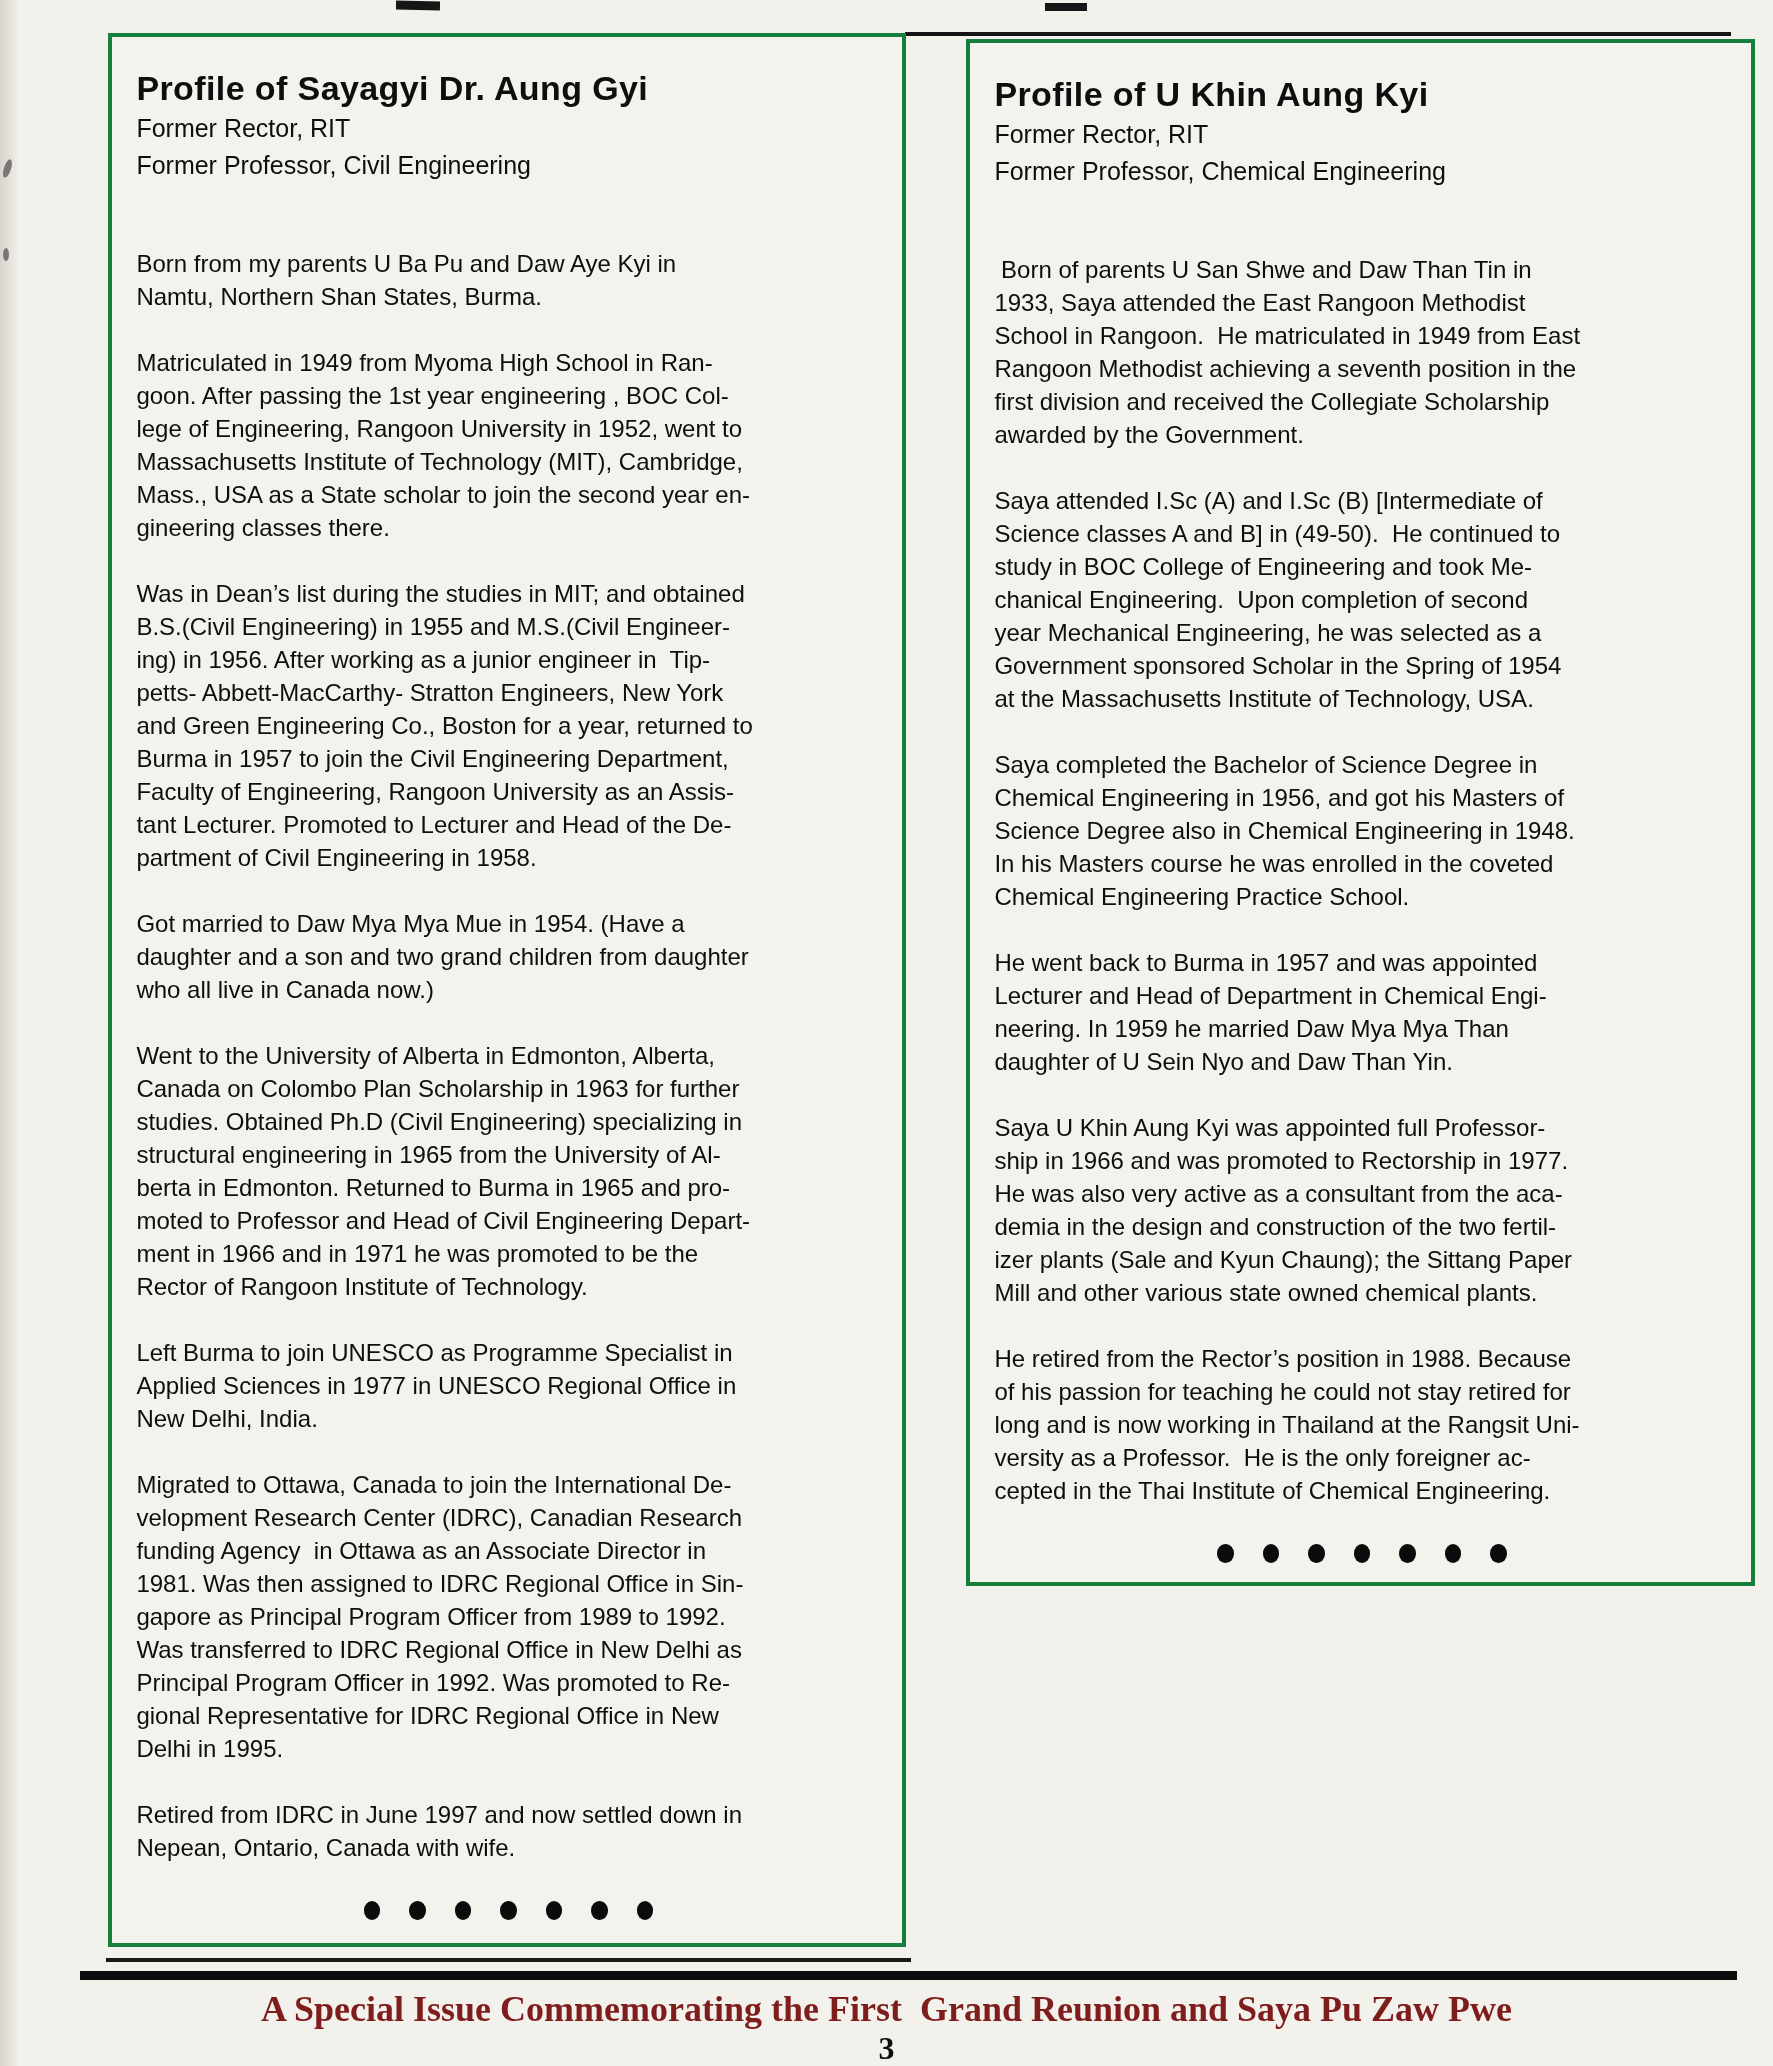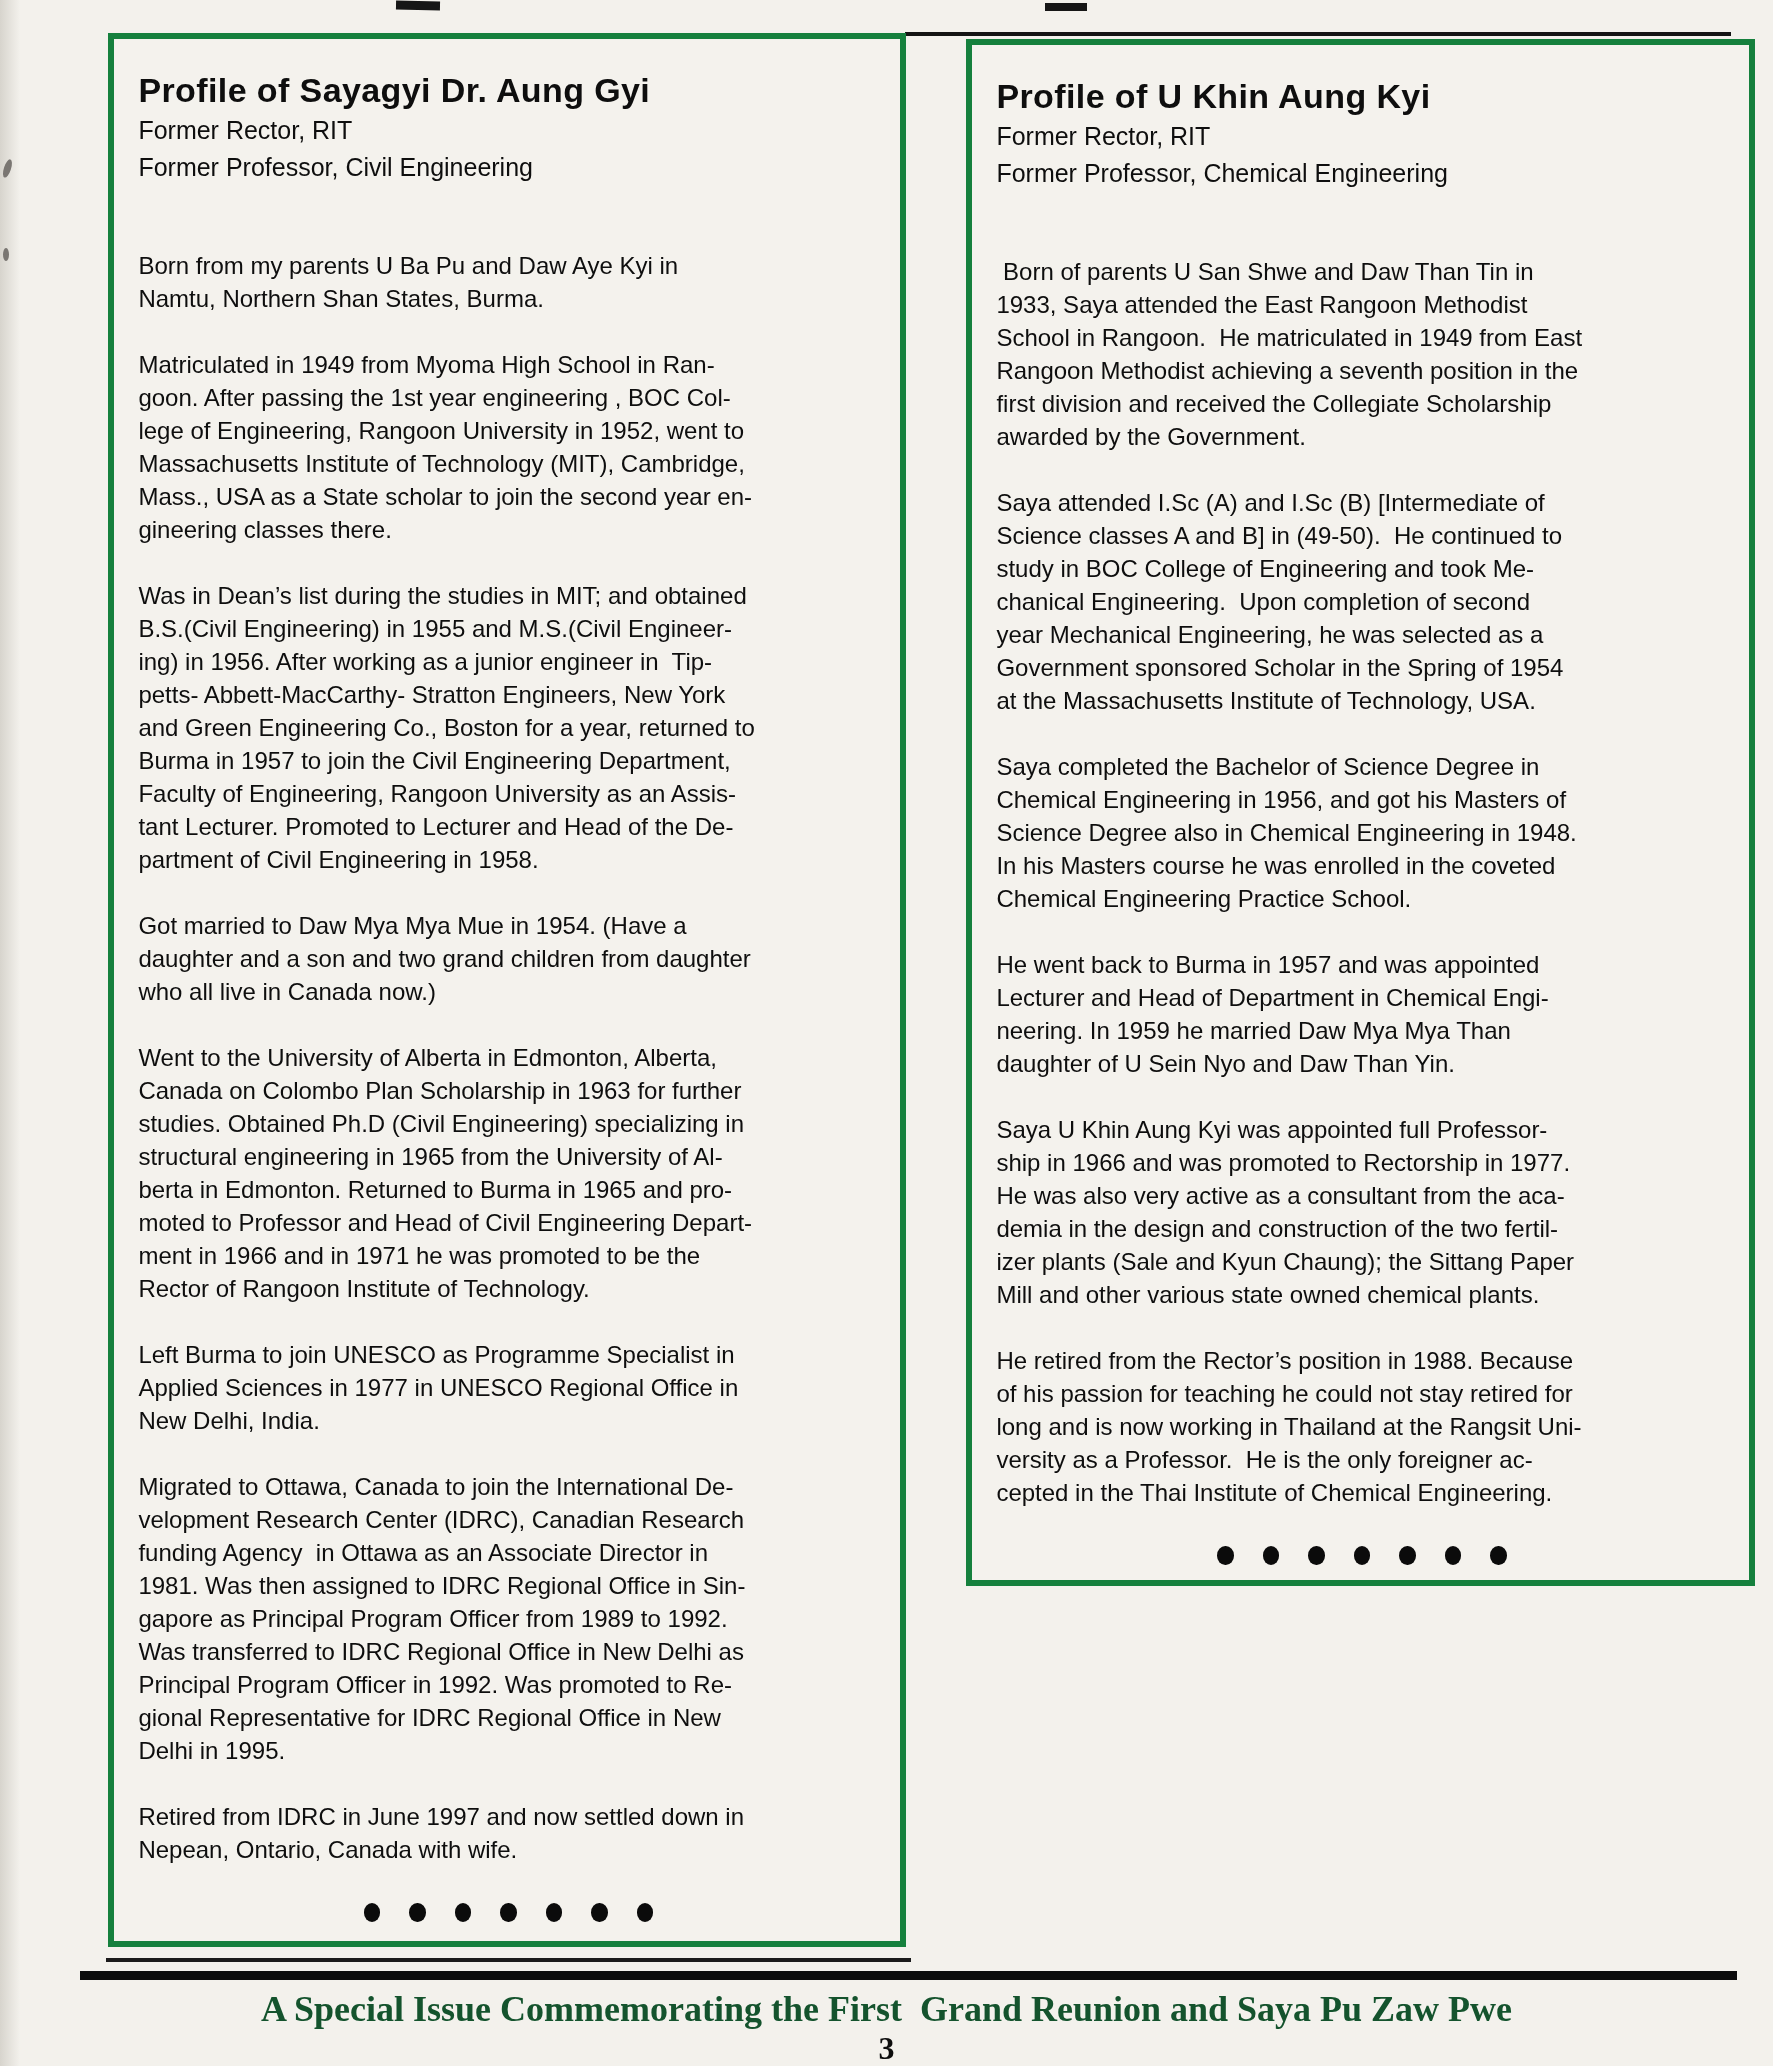--- a/index.html
+++ b/index.html
@@ -11,21 +11,21 @@
     color:#0e0e0e;
     overflow:hidden;
   }
   .page::before{
     content:"";position:absolute;left:0;top:0;bottom:0;width:20px;
     background:linear-gradient(90deg,#d7d4cd,rgba(243,241,236,0));
     pointer-events:none;
   }
   .profile-box{
     position:absolute;
-    border:6px solid #15803d;
+    border:4px solid #15803d;
     box-sizing:border-box;
     padding:30px 21.5px 0 24.4px;
     background:#f4f2ed;
   }
   #left-box{left:108px;top:33px;width:798px;height:1914px;}
   #right-box{left:966px;top:39px;width:789px;height:1547px;}
   .profile-title{
     margin:0;
     font-size:34px;font-weight:bold;line-height:43px;
     letter-spacing:0.4px;
@@ -47,21 +47,21 @@
   .footer-rule{
     position:absolute;left:80px;top:1971px;width:1657px;height:9.3px;
     background:#0c0c0c;
   }
   .footer-text{
     position:absolute;left:0;top:1989px;width:1773px;
     text-align:center;
     font-family:"Liberation Serif","DejaVu Serif",serif;
     font-weight:bold;font-size:36px;line-height:40px;
     white-space:pre-wrap;
-    color:#14532d;
+    color:#7f1d1d;
   }
   .page-number{
     position:absolute;left:0;top:2030px;width:1773px;
     text-align:center;
     font-family:"Liberation Serif","DejaVu Serif",serif;
     font-weight:bold;font-size:32px;
     color:#0d0d0d;
   }
   
   .artifact{position:absolute;background:#161616;}

